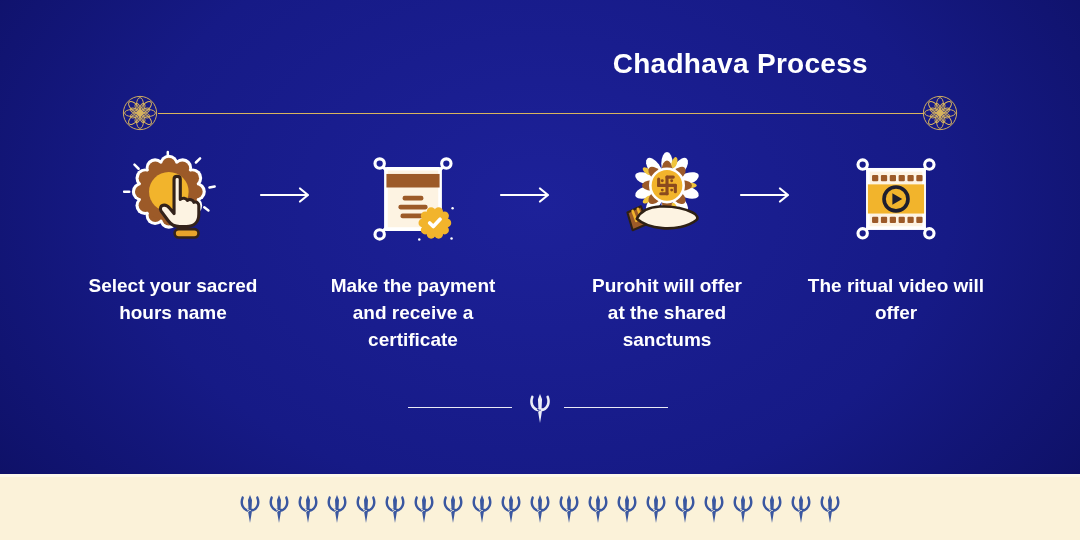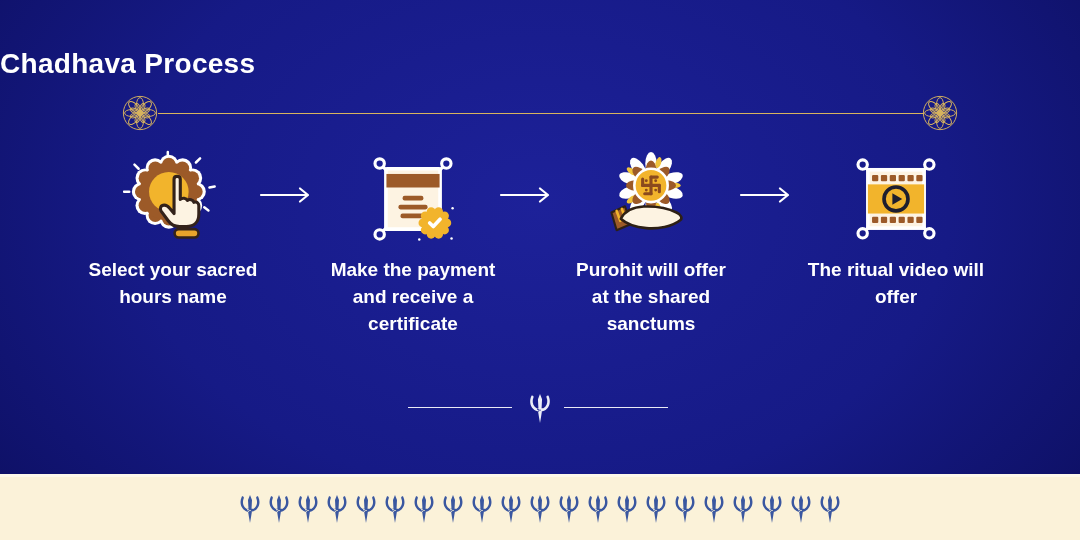--- a/index.html
+++ b/index.html
@@ -2,31 +2,31 @@
 <html><head>
 <meta charset="utf-8">
 <style>
   html,body{margin:0;padding:0;background:#05063a;}
   .stage{
     position:relative;width:1080px;height:540px;overflow:hidden;
     font-family:"Liberation Sans",sans-serif;
     background:radial-gradient(ellipse 95% 135% at 50% 38%, #1d2199 0%, #161a86 40%, #0c0e5e 72%, #06073f 100%);
   }
   .title{
-    position:absolute;top:48px;left:0;width:868px;text-align:left;
+    position:absolute;top:48px;left:0;width:868px;text-align:right;
     color:#ffffff;font-size:28px;font-weight:700;letter-spacing:.3px;
   }
   .gold-line{position:absolute;top:113px;left:158px;width:766px;height:1px;background:#d8b45e;}
   .rosette{position:absolute;top:94px;width:38px;height:38px;}
   .rosette.left{left:121px;}
   .rosette.right{left:921px;}
   .step{position:absolute;top:150px;width:250px;text-align:center;}
   .step .icon{display:inline-block;width:100px;height:100px;}
   .step .icon svg{width:100px;height:100px;display:block;}
-  .caption{margin-top:2px;color:#ffffff;font-size:19px;font-weight:700;line-height:27px;}
+  .caption{margin-top:18px;color:#ffffff;font-size:19px;font-weight:700;line-height:27px;}
   .caption span{display:block;}
   .arrow{position:absolute;top:186px;width:54px;height:18px;}
   .trishul-divider-line{position:absolute;top:407px;height:1px;background:#e9eaf5;width:104px;}
   .trishul-divider-trident{position:absolute;top:394px;left:527px;width:26px;height:30px;}
   .band{
     position:absolute;left:0;top:474px;width:1080px;height:66px;
     background:#fbf2d9;border-top:3px solid #fdf8ea;box-sizing:border-box;
     display:flex;align-items:center;justify-content:center;gap:7px;
   }
   .band svg{width:22px;height:29px;display:block;margin-top:2px;}
@@ -173,21 +173,21 @@
         </g>
       </svg>
     </span>
     <div class="caption">
       <span>Make the payment</span>
       <span>and receive a</span>
       <span>certificate</span>
     </div>
   </div>
 
-  <div class="step" style="left:526px">
+  <div class="step" style="left:542px">
     <span class="icon">
       <svg viewBox="0 0 96 96">
         <g transform="translate(48,34)">
           <g fill="#ffffff">
             <ellipse cx="0" cy="-21" rx="5.5" ry="11" transform="rotate(0)"></ellipse>
             <ellipse cx="0" cy="-21" rx="5.5" ry="11" transform="rotate(36)"></ellipse>
             <ellipse cx="0" cy="-21" rx="5.5" ry="11" transform="rotate(72)"></ellipse>
             <ellipse cx="0" cy="-21" rx="5.5" ry="11" transform="rotate(108)"></ellipse>
             <ellipse cx="0" cy="-21" rx="5.5" ry="11" transform="rotate(144)"></ellipse>
             <ellipse cx="0" cy="-21" rx="5.5" ry="11" transform="rotate(180)"></ellipse>

